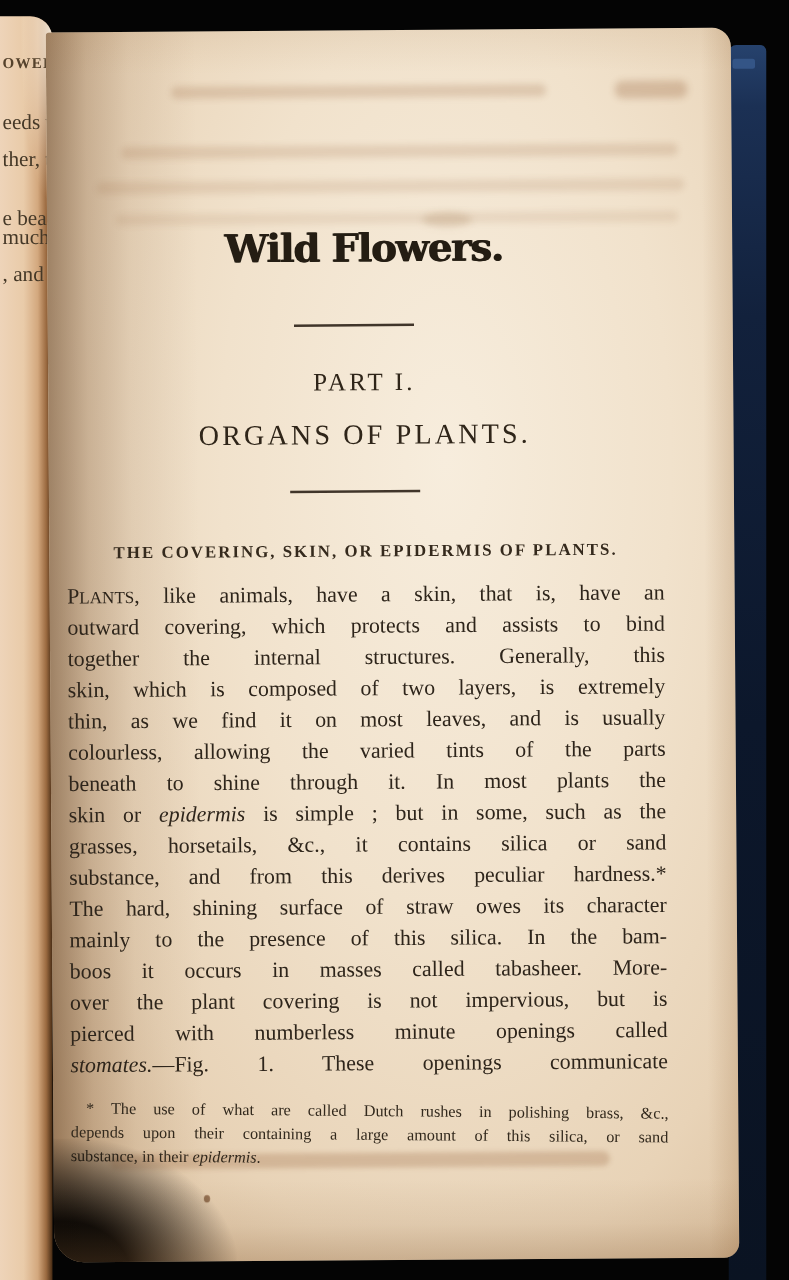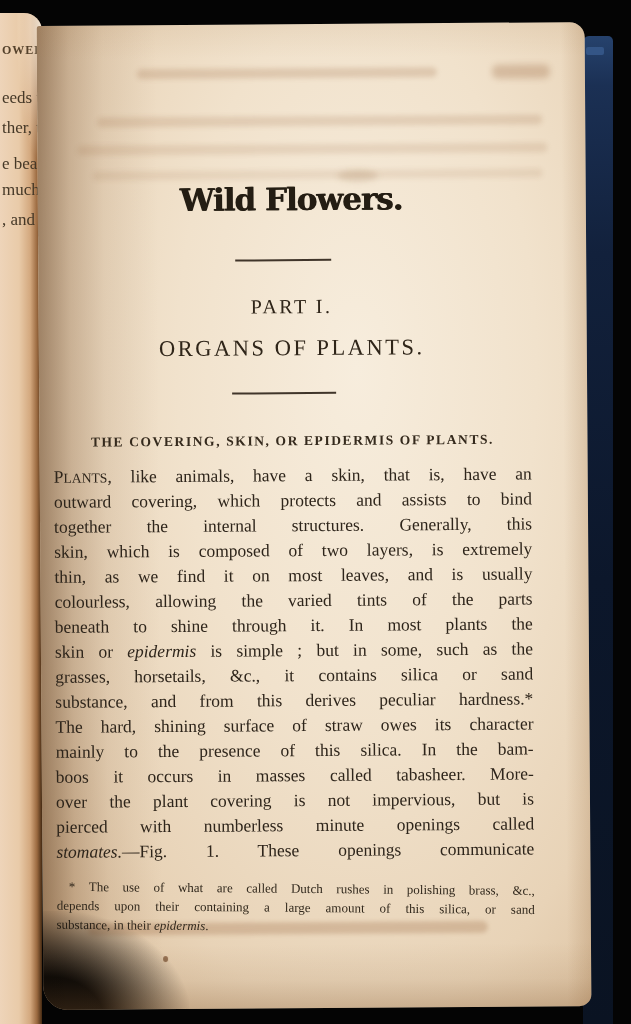--- a/index.html
+++ b/index.html
@@ -16,21 +16,21 @@
     border-radius:0 18px 0 0; overflow:hidden; z-index:1;
   }
   .left-strip::before {
     content:''; position:absolute; right:-4px; top:0; width:30px; height:150px;
     background:radial-gradient(ellipse at 85% 5%, rgba(255,245,230,0.95), rgba(255,245,230,0) 70%);
   }
   .frag { position:absolute; left:2px; white-space:nowrap; color:#453827; font-size:17px; }
   .frag-0 { top:30px; font-size:12px; font-weight:bold; letter-spacing:1px; color:#55422c; }
   .frag-1 { top:75px; }
   .frag-2 { top:105px; }
-  .frag-3 { top:141px; }
+  .frag-3 { top:152px; }
   .frag-4 { top:167px; }
   .frag-5 { top:197px; }
 
   
   .cover {
     position:absolute; left:583px; top:36px; width:30px; height:988px;
     background:linear-gradient(180deg,#26426d 0%, #1b3054 5%, #12213c 22%, #0c172b 55%, #0a1322 100%);
     border-radius:6px 5px 0 0; z-index:1;
   }
   .cover-notch {

